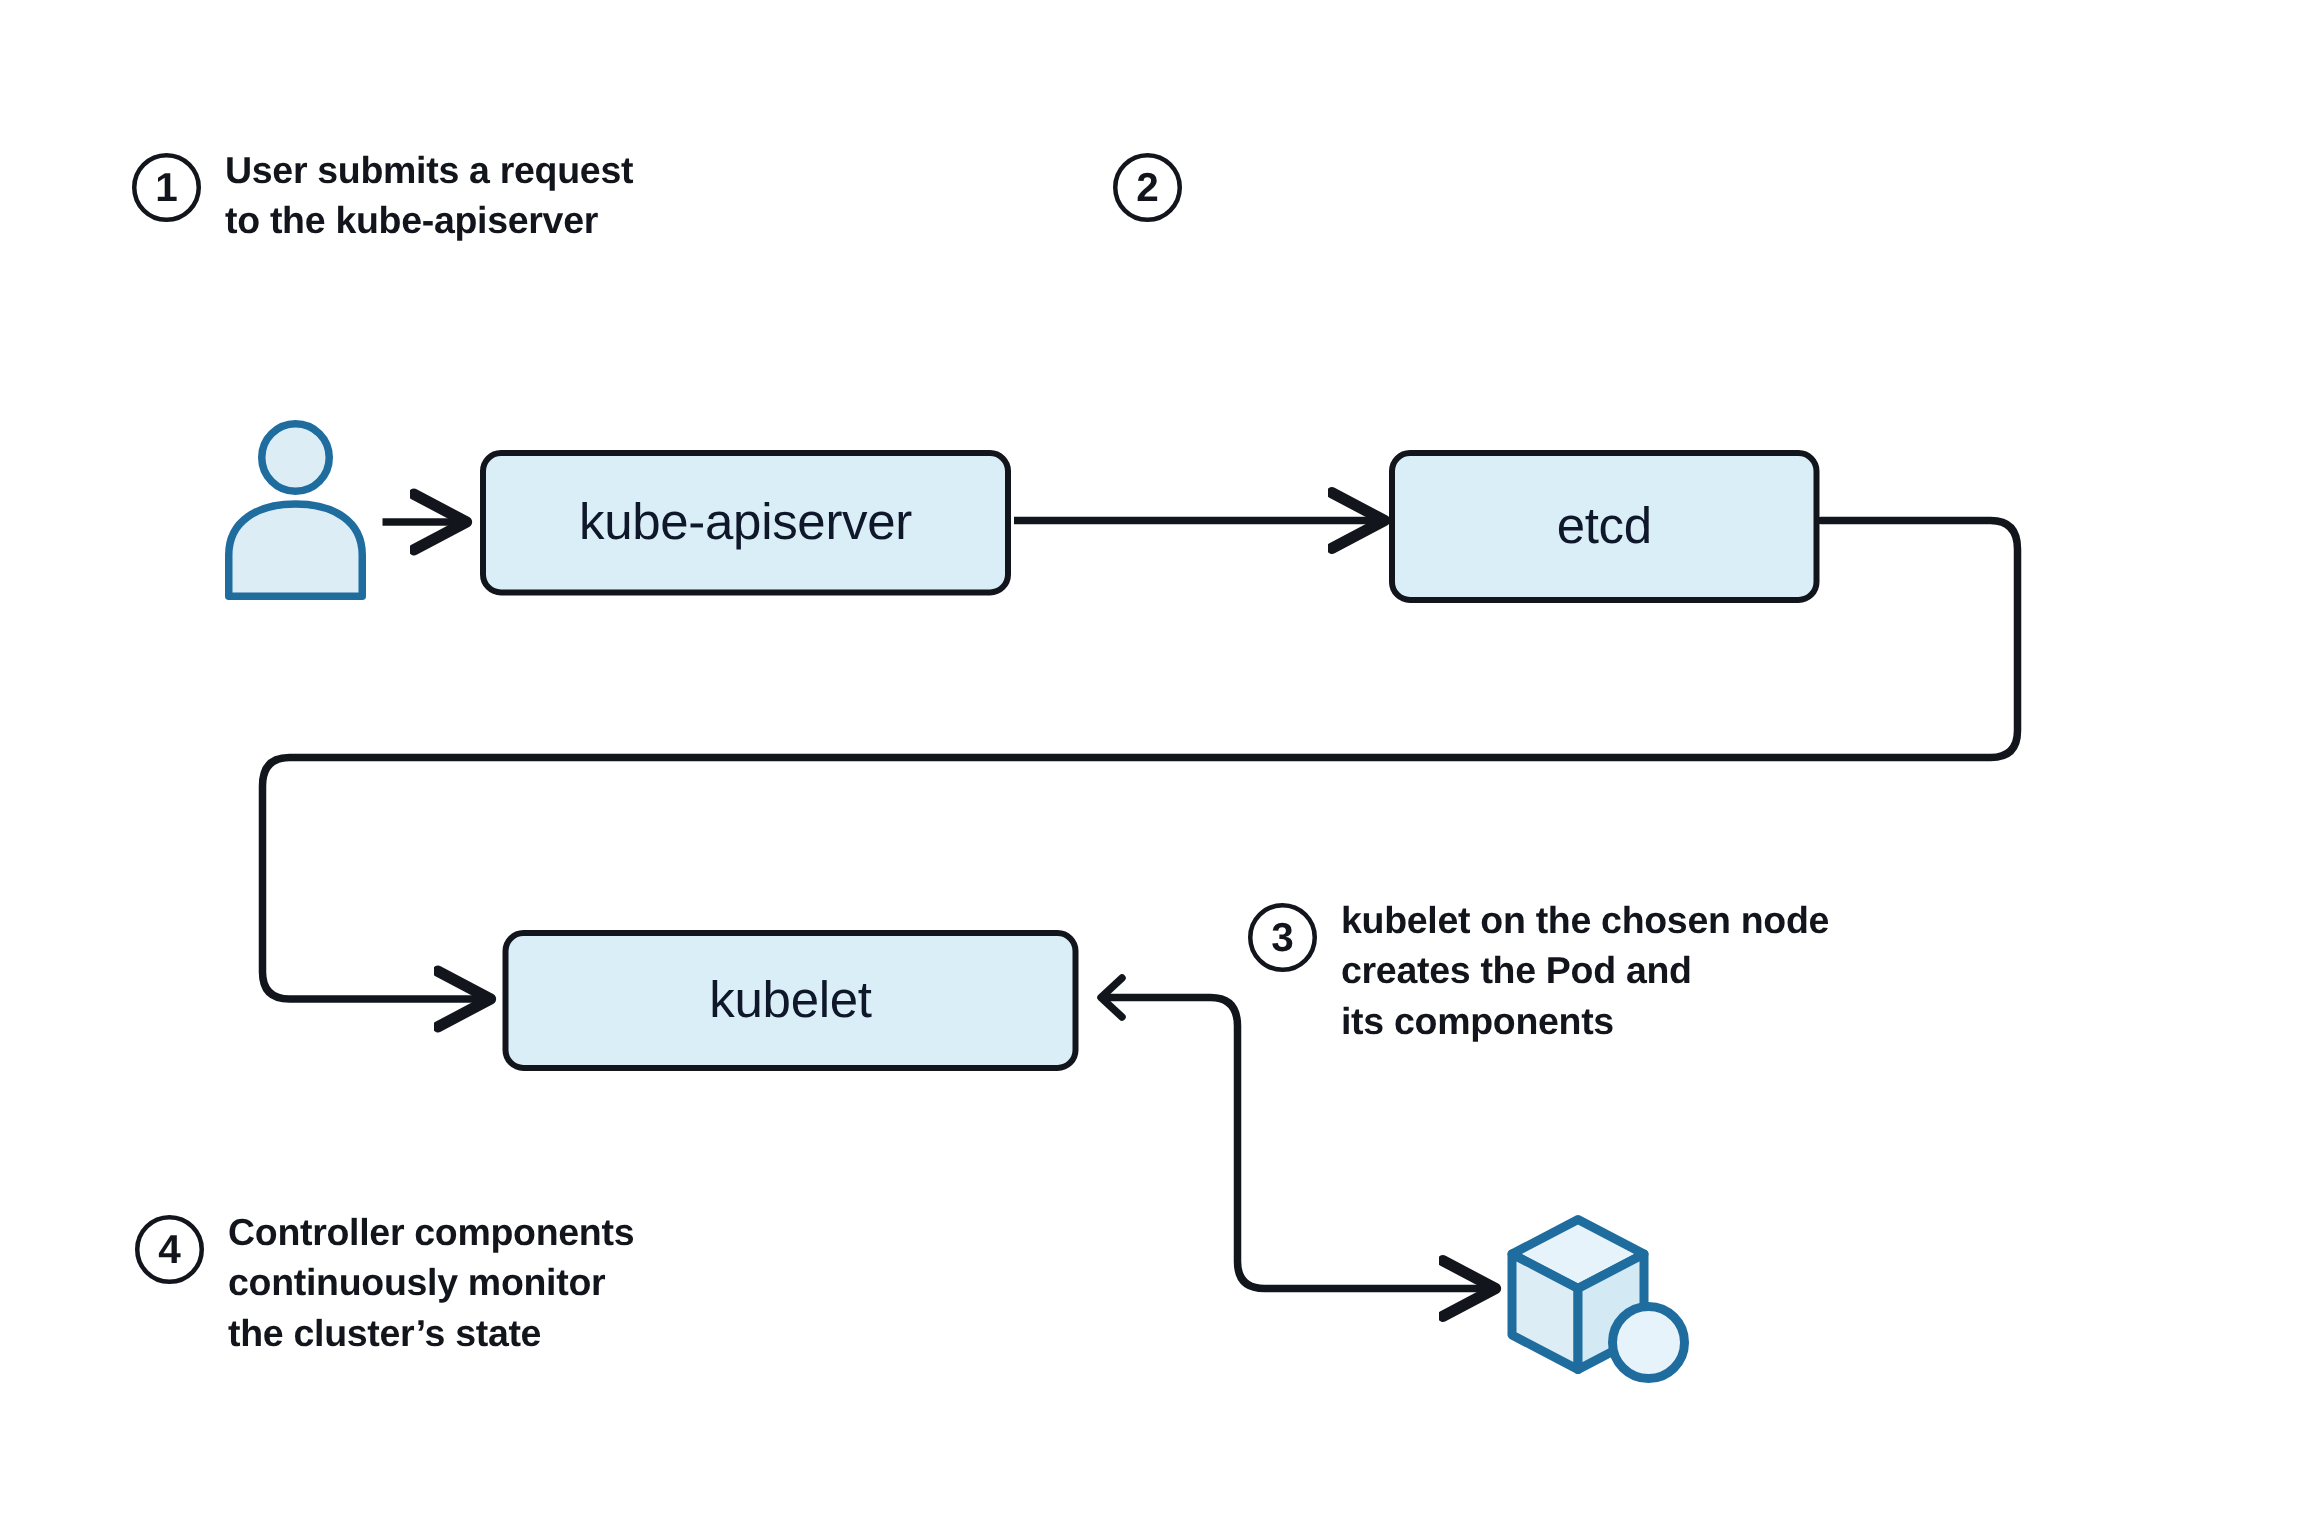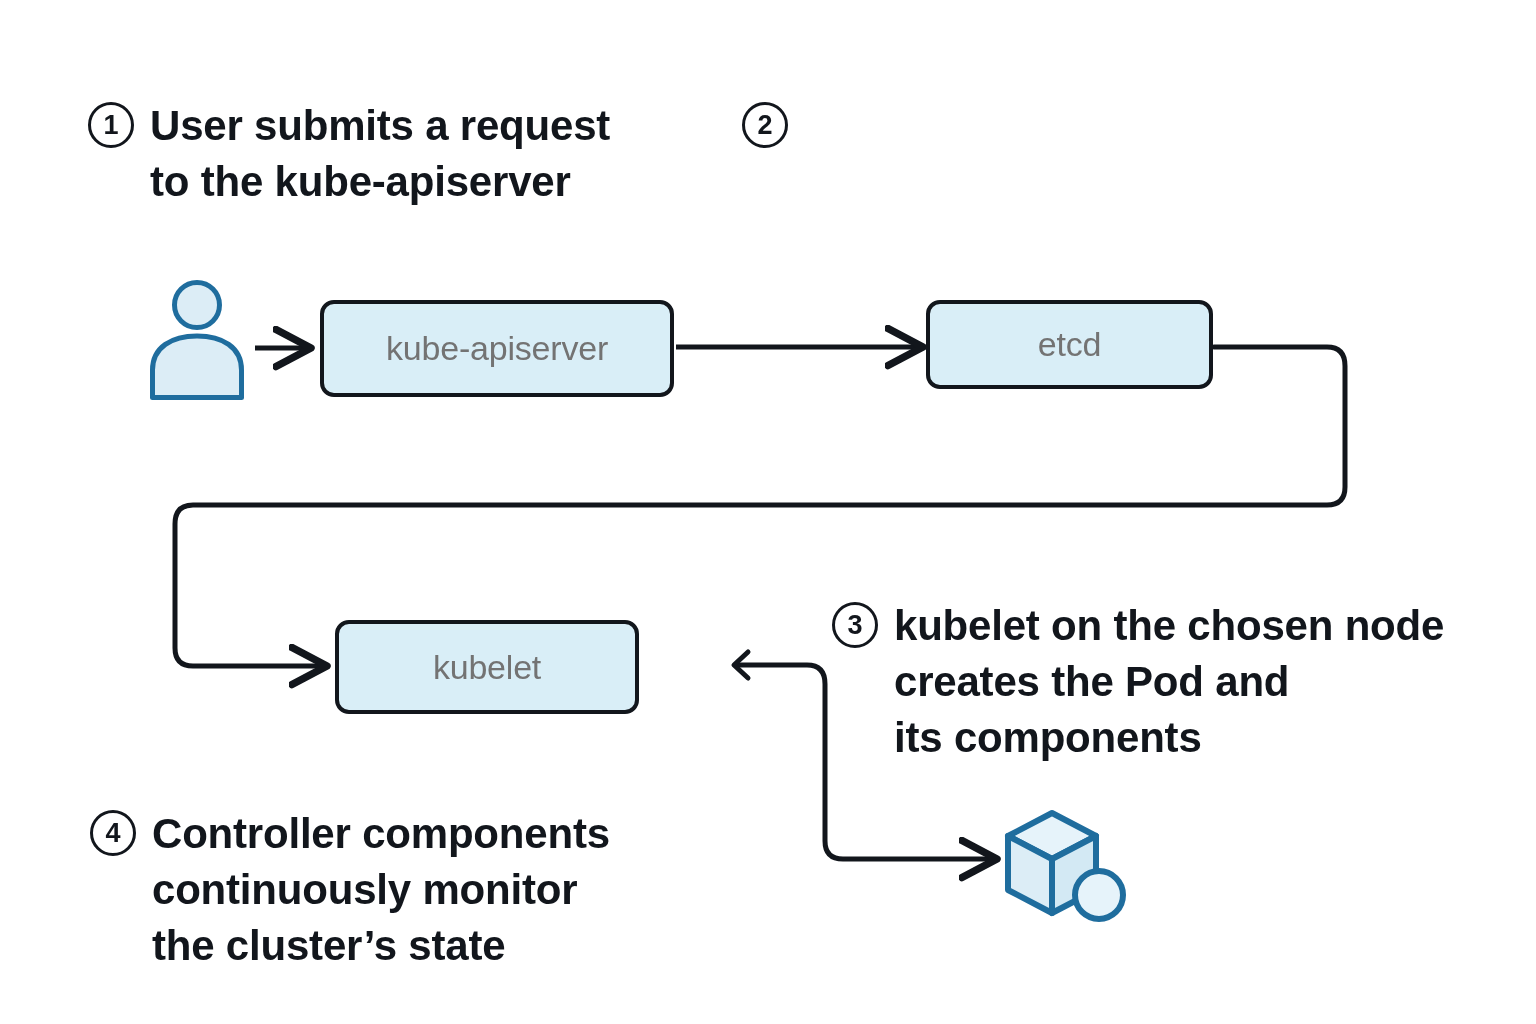--- a/index.html
+++ b/index.html
@@ -45,21 +45,21 @@
     display: flex;
     align-items: center;
     justify-content: center;
     font-size: 27px;
     font-weight: 700;
     color: #12161c;
     line-height: 1;
     margin-top: 4px;
   }
   .step-text {
-    font-size: 42px;
+    font-size: 25px;
     font-weight: 700;
     line-height: 1.33;
     color: #12161c;
     letter-spacing: -0.2px;
     white-space: pre-line;
   }
 
   #step-1 { left: 88px;  top: 98px;  }
   #step-2 { left: 742px; top: 98px;  }
   #step-3 { left: 832px; top: 598px; }
@@ -70,26 +70,26 @@
     position: absolute;
     box-sizing: border-box;
     background: #d9eef7;
     border: 4px solid #12161c;
     border-radius: 14px;
     display: flex;
     align-items: center;
     justify-content: center;
     font-size: 34px;
     font-weight: 400;
-    color: #737373;
+    color: #0f172a;
     letter-spacing: -0.2px;
   }
   #node-apiserver { left: 320px; top: 300px; width: 354px; height: 97px; }
-  #node-etcd      { left: 926px; top: 300px; width: 287px; height: 89px; }
-  #node-kubelet   { left: 335px; top: 620px; width: 304px; height: 94px; }
+  #node-etcd      { left: 926px; top: 300px; width: 287px; height: 102px; }
+  #node-kubelet   { left: 335px; top: 620px; width: 384px; height: 94px; }
 
   
   #user-icon {
     position: absolute;
     left: 148px;
     top: 278px;
     width: 98px;
     height: 124px;
   }
   

